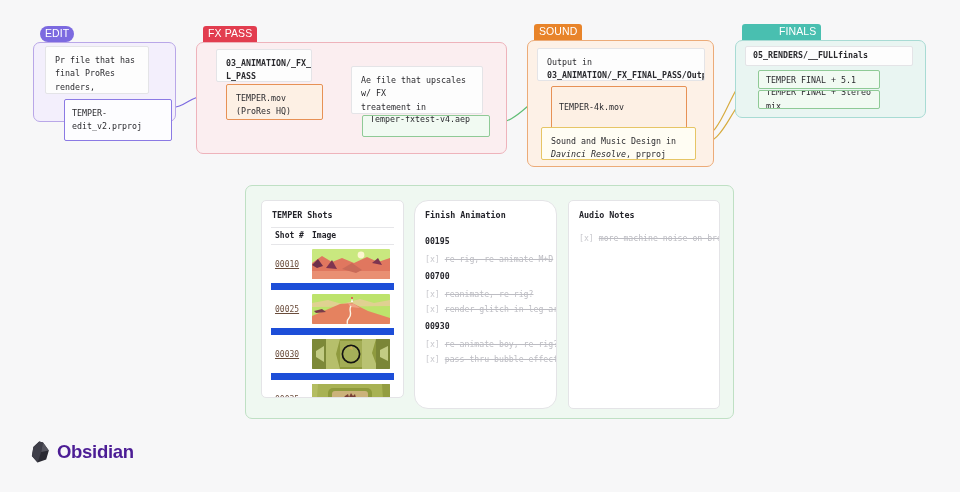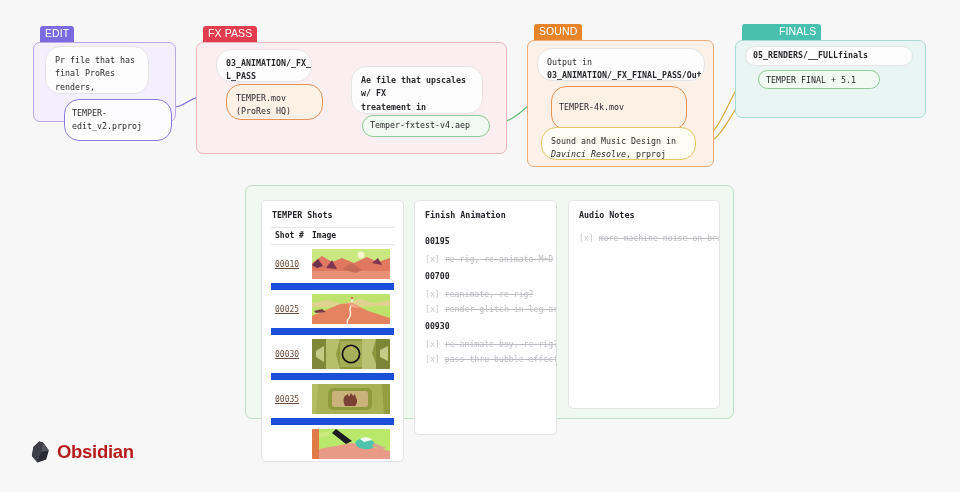--- a/index.html
+++ b/index.html
@@ -35,29 +35,29 @@
     white-space: nowrap;
     letter-spacing: .1px;
   }
 
   .g-edit   { border-color: #b9a7e8; background: #f3effc; }
   .g-fx     { border-color: #eeb3bb; background: #fbeef0; }
   .g-sound  { border-color: #ecab78; background: #fdf1e7; }
   .g-finals { border-color: #a8dbd4; background: #e9f5f2; }
   .g-table  { border-color: #bfe0c4; background: #eff8f1; }
 
-  .lb-edit   { background: #7c6ae0; }
+  .lb-edit   { background: #7c6ae0; border-radius: 8px; }
   .lb-fx     { background: #e23d4f; }
   .lb-sound  { background: #e8842a; }
   .lb-finals { background: #49bfb0; padding-left: 37px; }
 
   
   .card {
     position: absolute;
-    border-radius: 15px;
+    border-radius: 2px;
     border: 1px solid;
     background: #ffffff;
     padding: 7px 9px;
     font-size: 8.3px;
     line-height: 13.4px;
     color: #2a2a2e;
     overflow: hidden;
   }
   .card.note   { border-color: #e4e4e7; background: #fdfdfd; }
   .card.violet { border-color: #8b7ae4; background: #fdfdff; }
@@ -133,21 +133,21 @@
   
   #logo {
     position: absolute;
     left: 31px; top: 441px;
     display: flex; align-items: center; gap: 7px;
   }
   #logo .wordmark {
     font-family: "Liberation Sans", sans-serif;
     font-size: 18.5px;
     font-weight: 700;
-    color: #b91c1c;
+    color: #4c1d95;
     letter-spacing: -.3px;
   }
 
   svg.wires { position: absolute; left: 0; top: 0; width: 960px; height: 492px; pointer-events: none; }
 </style>
 </head>
 <body>
 
 <div id="canvas">
 
@@ -205,27 +205,27 @@
   <div class="card note" style="left:216px; top:49px; width:96px; height:33px;">
     <div><b>03_ANIMATION/_FX_FINA</b></div>
     <div><b>L_PASS</b></div>
   </div>
 
   <div class="card orange" style="left:226px; top:84px; width:97px; height:36px;">
     <div>TEMPER.mov</div>
     <div>(ProRes HQ)</div>
   </div>
 
-  <div class="card note" style="left:351px; top:66px; width:132px; height:48px;font-weight:bold;">
+  <div class="card note" style="left:351px; top:66px; width:132px; height:48px;">
     <div>Ae file that upscales w/ FX</div>
     <div>treatement in</div>
 
   </div>
 
-  <div class="card green" style="left:362px; top:115px; width:128px; height:19px; padding:10px 7px; display:flex; align-items:center;">
+  <div class="card green" style="left:362px; top:115px; width:128px; height:19px; padding:10px 7px; display:flex; align-items:flex-end;">
     <span>Temper-fxtest-v4.aep</span>
   </div>
 
   <div class="group g-sound" style="left:527px; top:40px; width:187px; height:127px;">
     <div class="group-label lb-sound">SOUND</div>
   </div>
 
   <div class="card note" style="left:537px; top:48px; width:168px; height:33px;">
     <div>Output in</div>
     <div><b>03_ANIMATION/_FX_FINAL_PASS/Outputs</b></div>
@@ -246,25 +246,28 @@
   </div>
 
   <div class="card note" style="left:745px; top:46px; width:168px; height:20px; padding:3px 7px; display:flex; align-items:center;">
     <b>05_RENDERS/__FULLfinals</b>
   </div>
 
   <div class="card green" style="left:758px; top:70px; width:122px; height:19px; padding:3px 7px; display:flex; ">
     <span>TEMPER FINAL + 5.1 mix</span>
   </div>
 
+  <div class="card green" style="left:758px; top:90px; width:122px; height:19px; padding:3px 7px; display:flex; align-items:center;">
+    <span>TEMPER FINAL + Stereo mix</span>
+  </div>
 
   <div class="group g-table" style="left:245px; top:185px; width:489px; height:234px;">
   </div>
 
-  <div class="panel" style="left:261px; top:200px; width:143px; height:262px;">
+  <div class="panel" style="left:261px; top:200px; width:143px; height:198px;">
     <div class="panel-title">TEMPER Shots</div>
     <table class="shots">
       <thead>
         <tr>
           <th class="shotnum">Shot #</th>
           <th>Image</th>
         </tr>
       </thead>
       <tbody>
         <tr>
@@ -342,21 +345,21 @@
               <path d="M62,14 L74,19 L70,21 L60,17 Z" fill="#d9a58e"></path>
               <path d="M7,4 L18,2 L16,7 L7,8 Z" fill="#cde97f"></path>
             </svg>
           </td>
         </tr>
 
       </tbody>
     </table>
   </div>
 
-  <div class="panel" style="left:414px; top:200px; width:143px; height:235px;">
+  <div class="panel" style="left:414px; top:200px; width:143px; height:209px;border-radius:14px;">
     <div class="panel-title">Finish Animation</div>
     <div class="tasklist">
       <div class="task-head">00195</div>
       <div class="task-row">
         <span class="bx">[x]</span>
         <span class="txt">re-rig, re-animate M+D</span>
       </div>
 
       <div class="task-head">00700</div>
       <div class="task-row">

